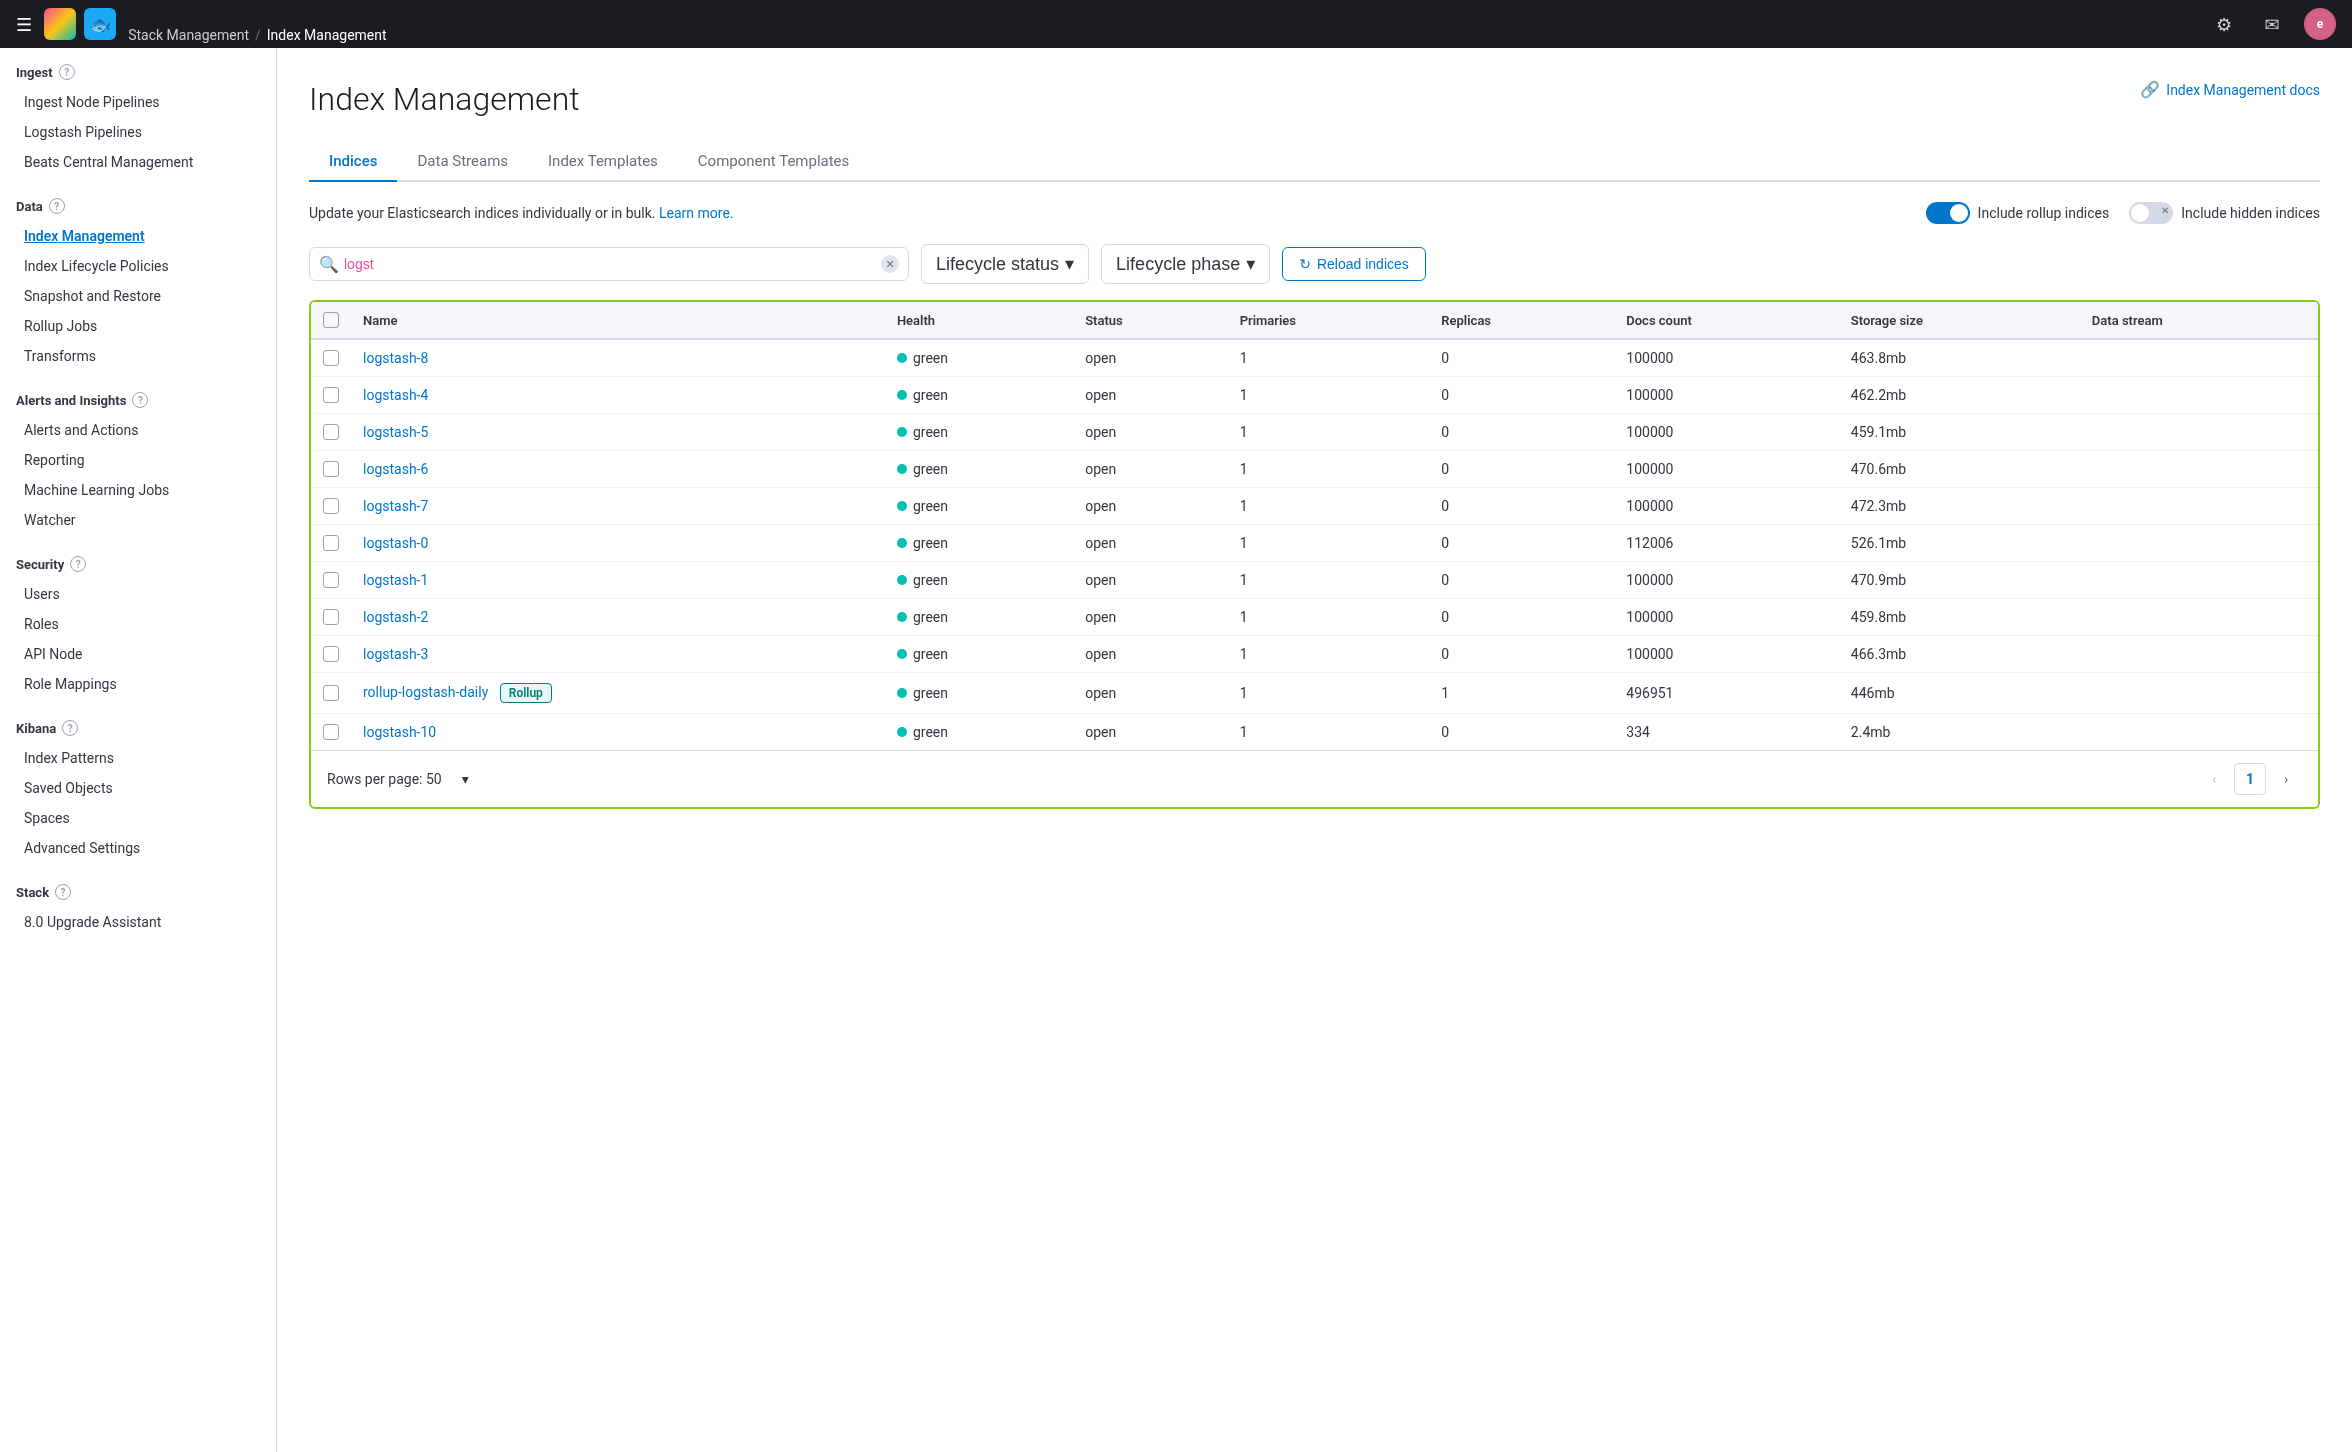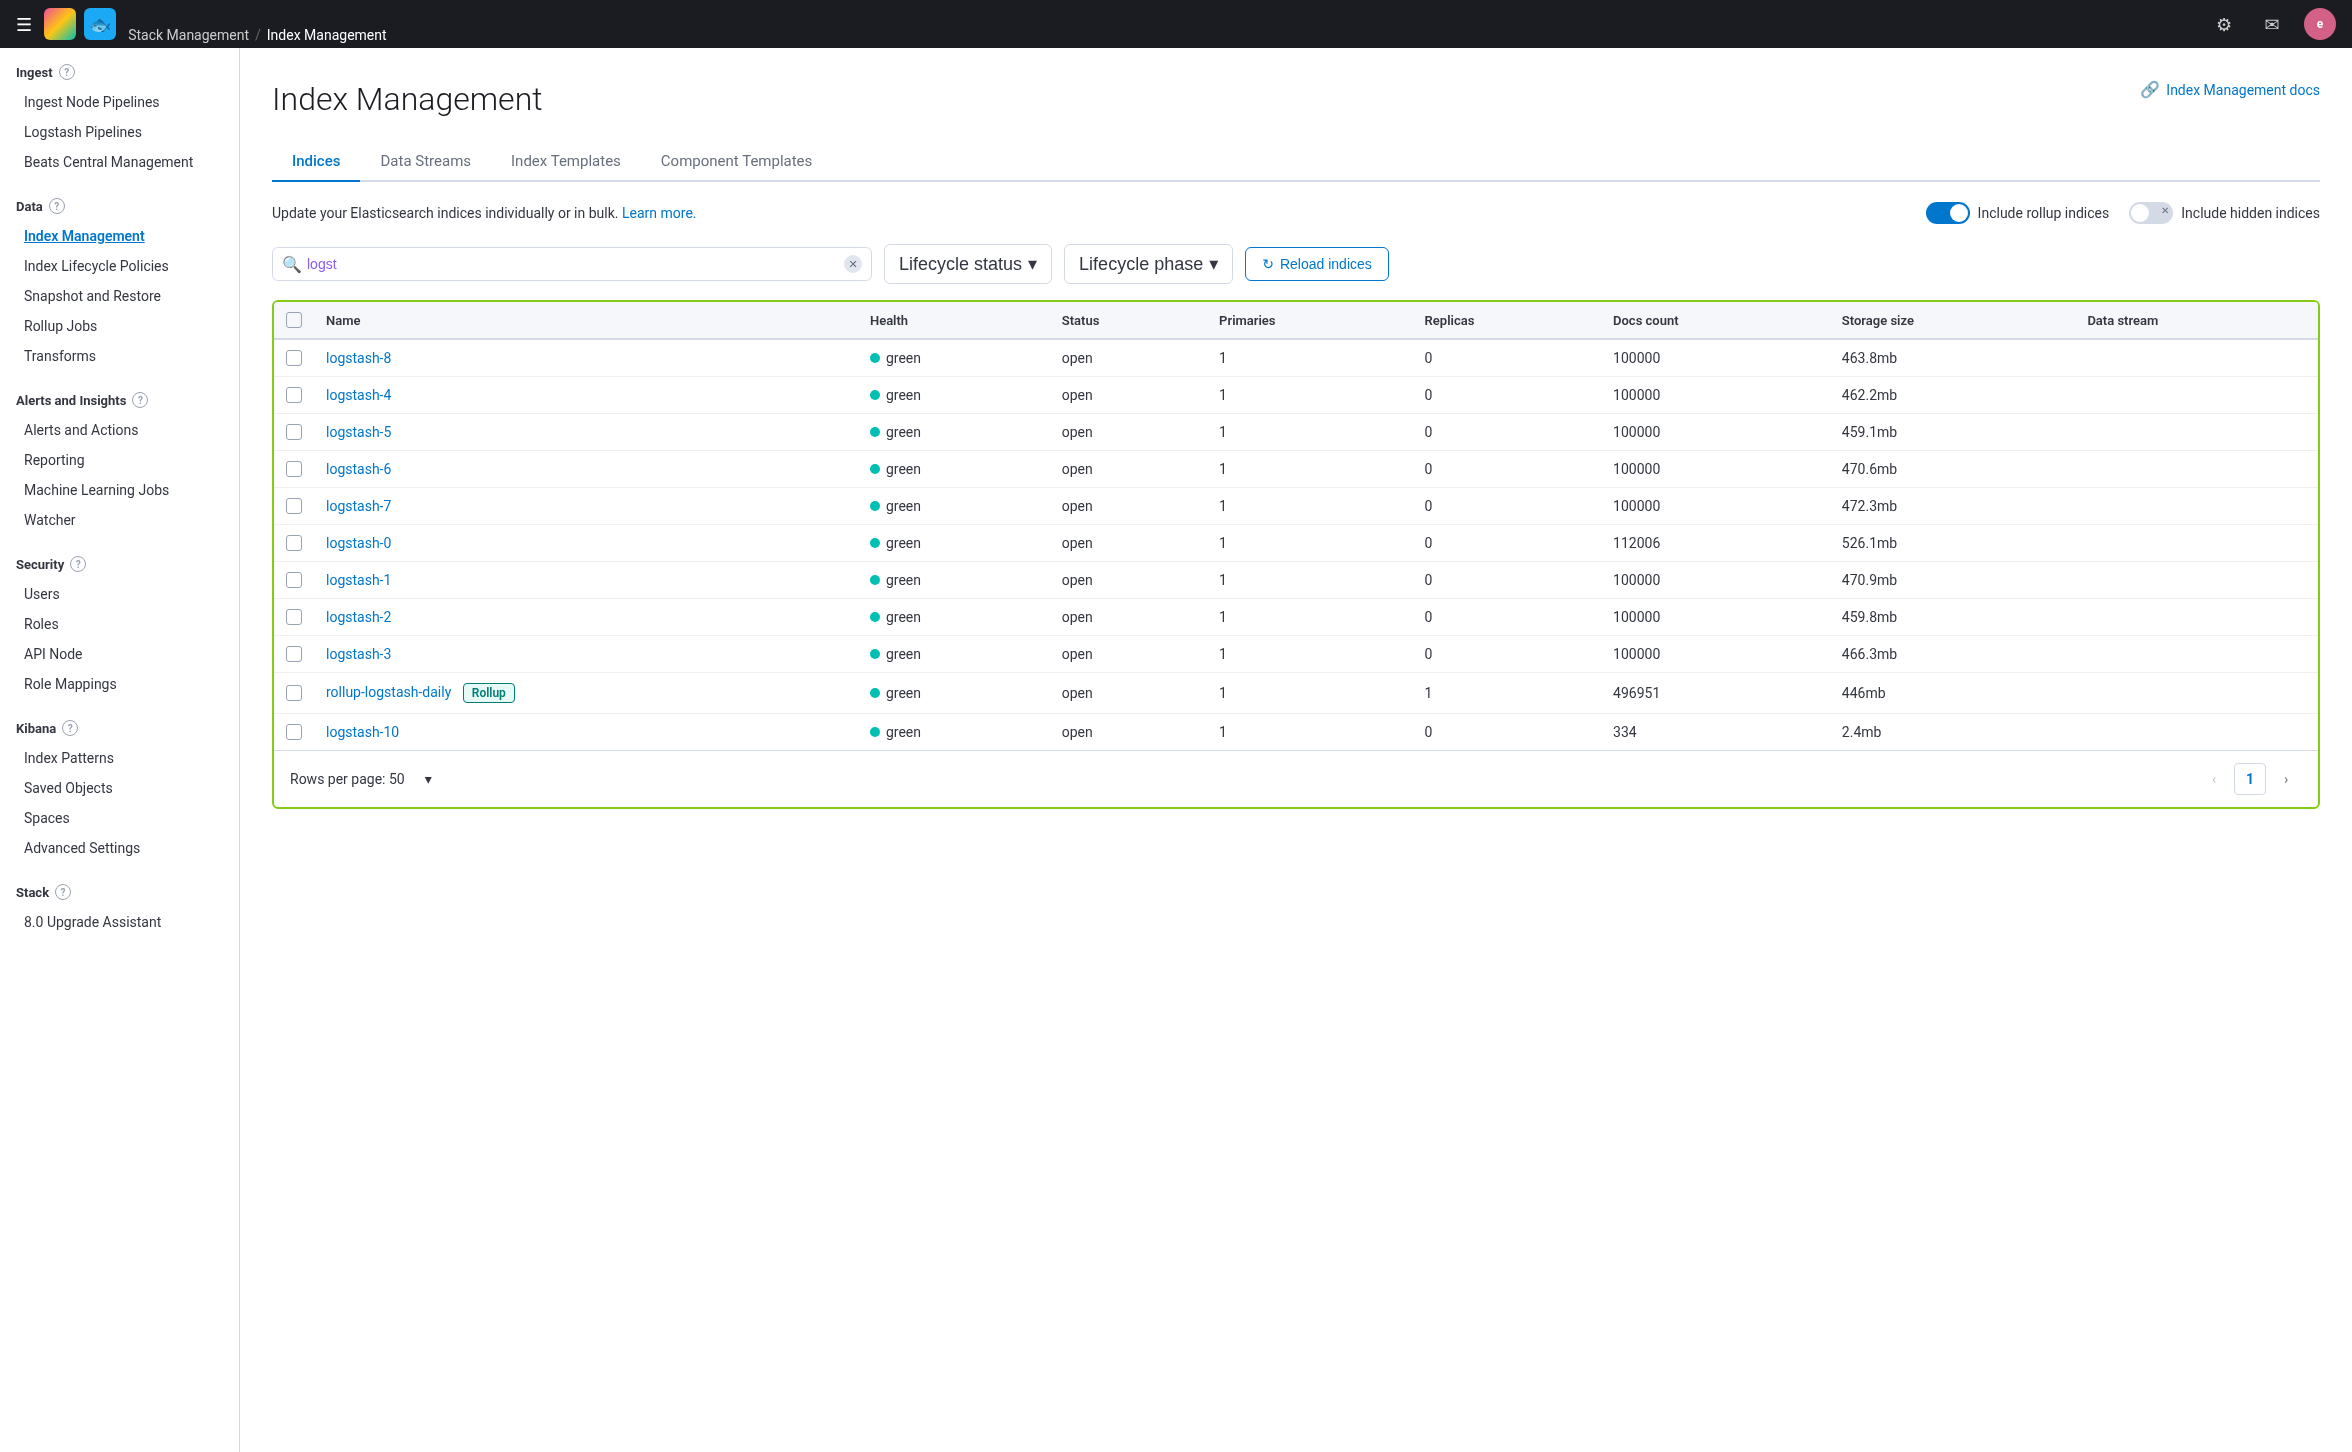--- a/index.html
+++ b/index.html
@@ -27,21 +27,21 @@
     .topnav-spacer { flex: 1; }
     .topnav-icons { display: flex; gap: 16px; align-items: center; }
     .topnav-icon-btn { color: #ccc; font-size: 18px; cursor: pointer; width: 32px; height: 32px; display: flex; align-items: center; justify-content: center; border-radius: 4px; }
     .topnav-avatar { width: 32px; height: 32px; background: #d36086; border-radius: 50%; display: flex; align-items: center; justify-content: center; color: #fff; font-size: 12px; font-weight: 700; cursor: pointer; }
 
     
     .layout { display: flex; flex: 1; overflow: hidden; }
 
     
     .sidebar {
-      width: 240px;
+      width: 277px;
       background: #fff;
       border-right: 1px solid #d3dae6;
       overflow-y: auto;
       flex-shrink: 0;
       padding-bottom: 24px;
     }
     .sidebar-section { padding: 16px 16px 4px; }
     .sidebar-section-title {
       font-size: 13px;
       font-weight: 700;
@@ -143,21 +143,21 @@
       left: 10px;
       color: #69707d;
       font-size: 16px;
     }
     .search-input {
       width: 100%;
       padding: 8px 36px 8px 34px;
       border: 1px solid #d3dae6;
       border-radius: 6px;
       font-size: 14px;
-      color: #8b5cf6;
+      color: #ec4899;
       outline: none;
     }
     .search-clear {
       position: absolute;
       right: 10px;
       color: #69707d;
       cursor: pointer;
       font-size: 14px;
       background: #e0e5ee;
       border-radius: 50%;

